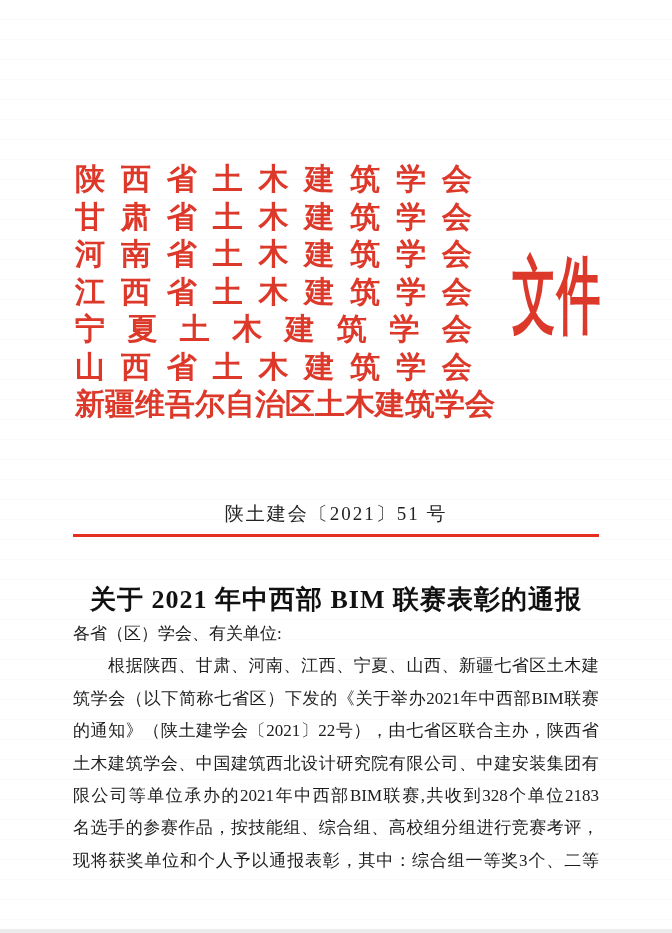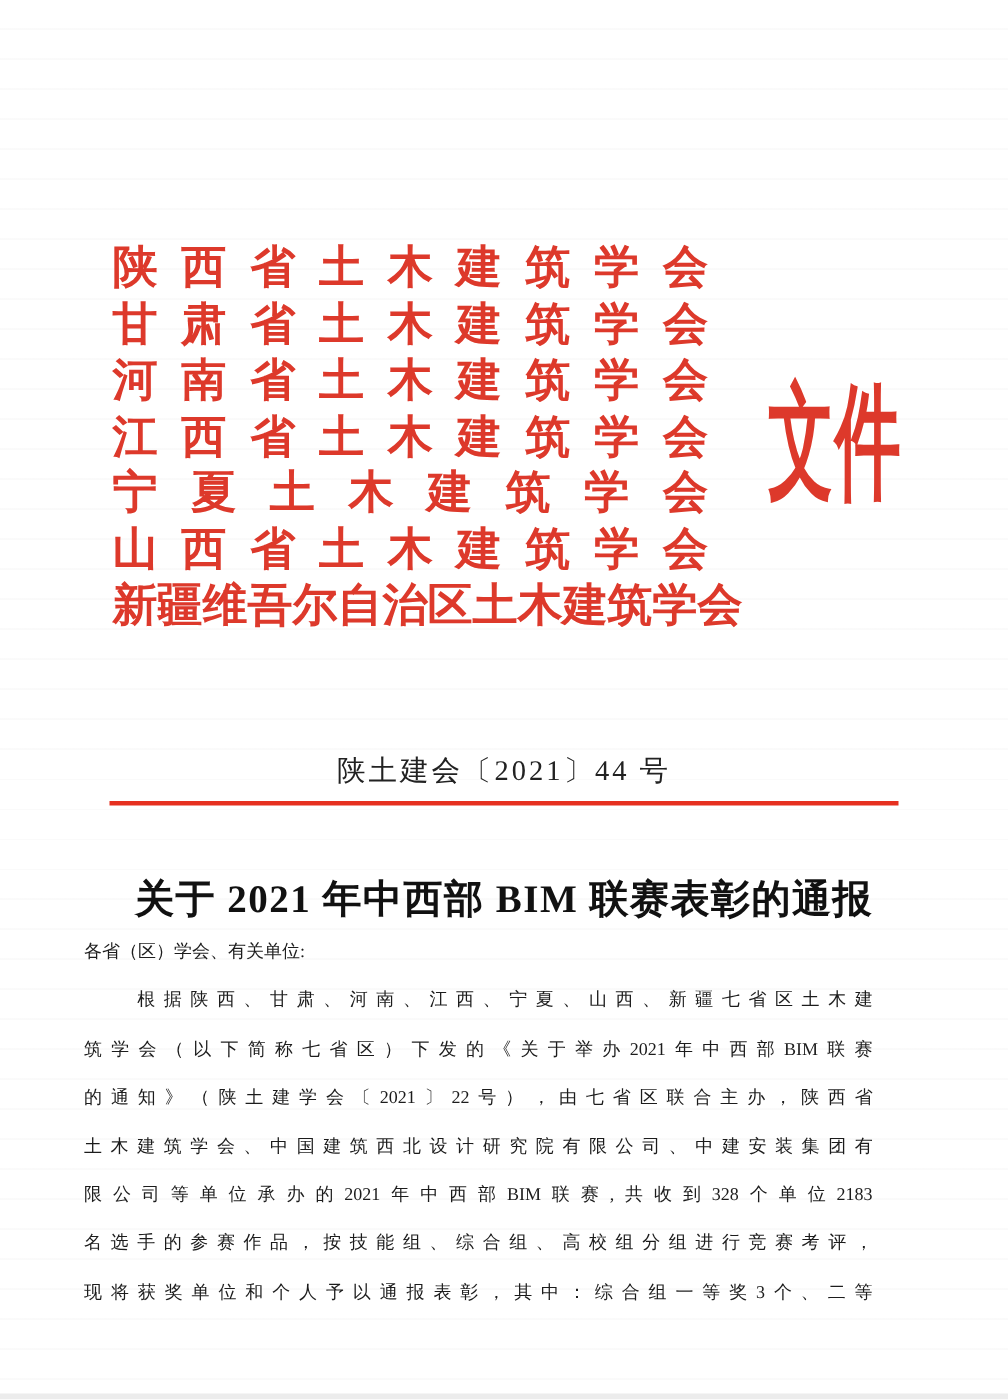--- a/index.html
+++ b/index.html
@@ -54,22 +54,22 @@
 
   
   .doc-title {
     position: absolute; left: 0; top: 570px; width: 672px;
     text-align: center; font-size: 26px; font-weight: bold;
     color: #111; letter-spacing: 1px; margin-top: 12px;
   }
 
   
   .body-block {
-    position: absolute; left: 56px; top: 618px; width: 526px;
-    font-size: 12px; color: #1c1c1c;
+    position: absolute; left: 73px; top: 618px; width: 526px;
+    font-size: 17px; color: #1c1c1c;
   }
   .body-line {
     height: 32.4px; line-height: 32.4px; white-space: pre;
   }
   .body-line.just {
     display: flex; justify-content: space-between; align-items: baseline;
   }
   .body-line.just span { white-space: pre; }
 
   .page-bottom-edge {
@@ -161,21 +161,21 @@
         <span>木</span>
         <span>建</span>
         <span>筑</span>
         <span>学</span>
         <span>会</span>
       </div>
   </div>
 
   <div class="wenjian">文件</div>
 
-  <div class="doc-number">陕土建会〔2021〕44 号</div>
+  <div class="doc-number">陕土建会〔2021〕51 号</div>
 
   <div class="red-line"></div>
 
   <div class="doc-title">关于 2021 年中西部 BIM 联赛表彰的通报</div>
 
   <div class="body-block">
     <div class="body-line">各省（区）学会、有关单位:</div>
     <div class="body-line just"><span>　</span><span>　</span><span>根</span><span>据</span><span>陕</span><span>西</span><span>、</span><span>甘</span><span>肃</span><span>、</span><span>河</span><span>南</span><span>、</span><span>江</span><span>西</span><span>、</span><span>宁</span><span>夏</span><span>、</span><span>山</span><span>西</span><span>、</span><span>新</span><span>疆</span><span>七</span><span>省</span><span>区</span><span>土</span><span>木</span><span>建</span></div>
     <div class="body-line just"><span>筑</span><span>学</span><span>会</span><span>（</span><span>以</span><span>下</span><span>简</span><span>称</span><span>七</span><span>省</span><span>区</span><span>）</span><span>下</span><span>发</span><span>的</span><span>《</span><span>关</span><span>于</span><span>举</span><span>办</span><span>2021</span><span>年</span><span>中</span><span>西</span><span>部</span><span>BIM</span><span>联</span><span>赛</span></div>
     <div class="body-line just"><span>的</span><span>通</span><span>知</span><span>》</span><span>（</span><span>陕</span><span>土</span><span>建</span><span>学</span><span>会</span><span>〔</span><span>2021</span><span>〕</span><span>22</span><span>号</span><span>）</span><span>，</span><span>由</span><span>七</span><span>省</span><span>区</span><span>联</span><span>合</span><span>主</span><span>办</span><span>，</span><span>陕</span><span>西</span><span>省</span></div>

